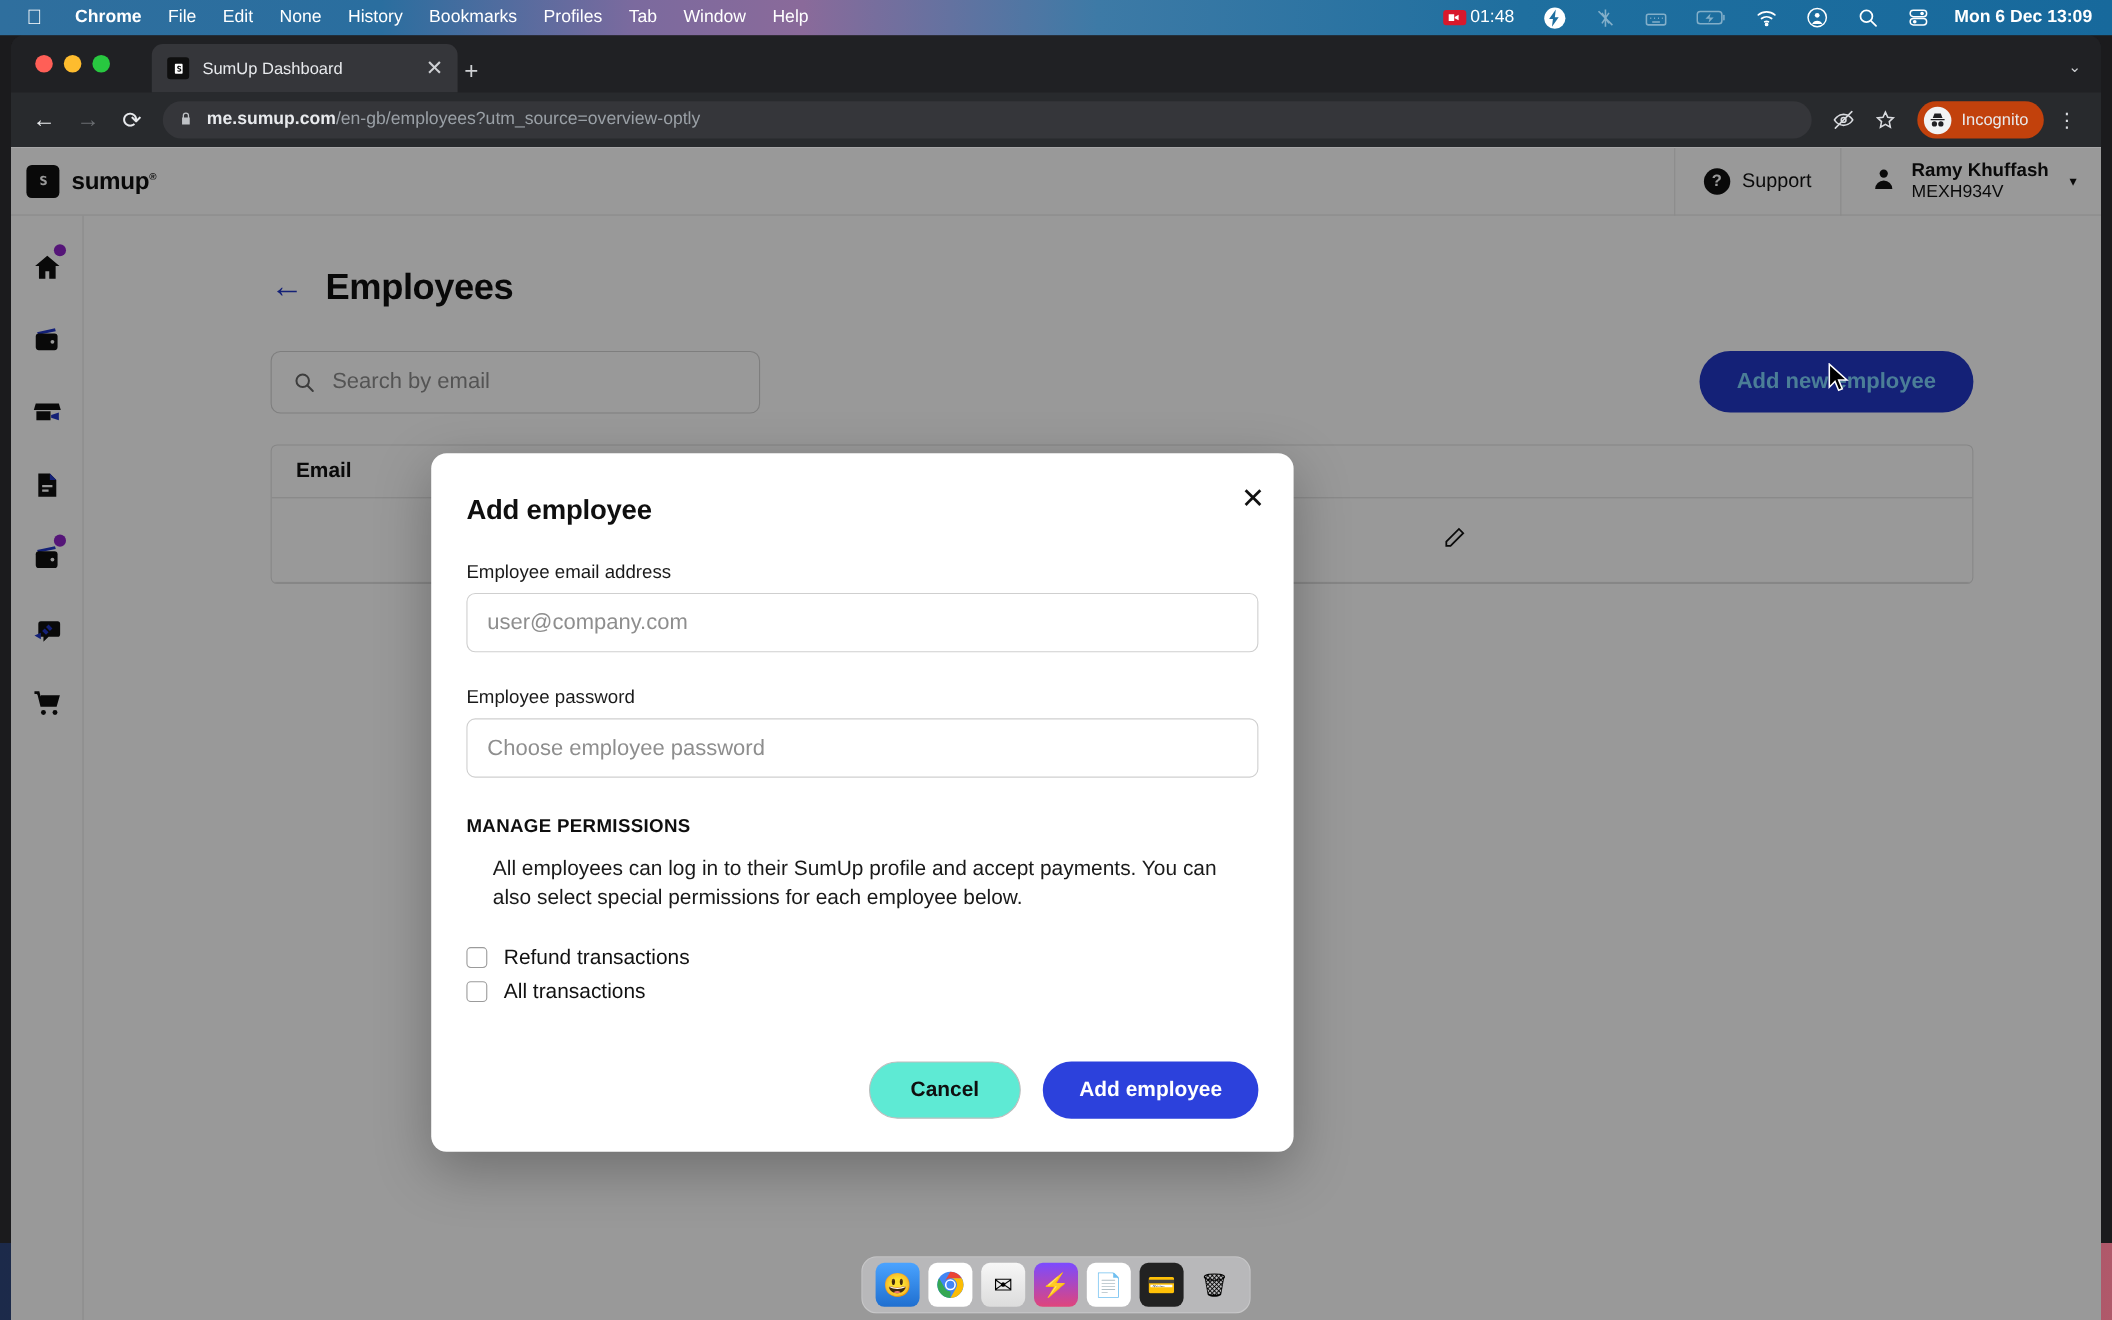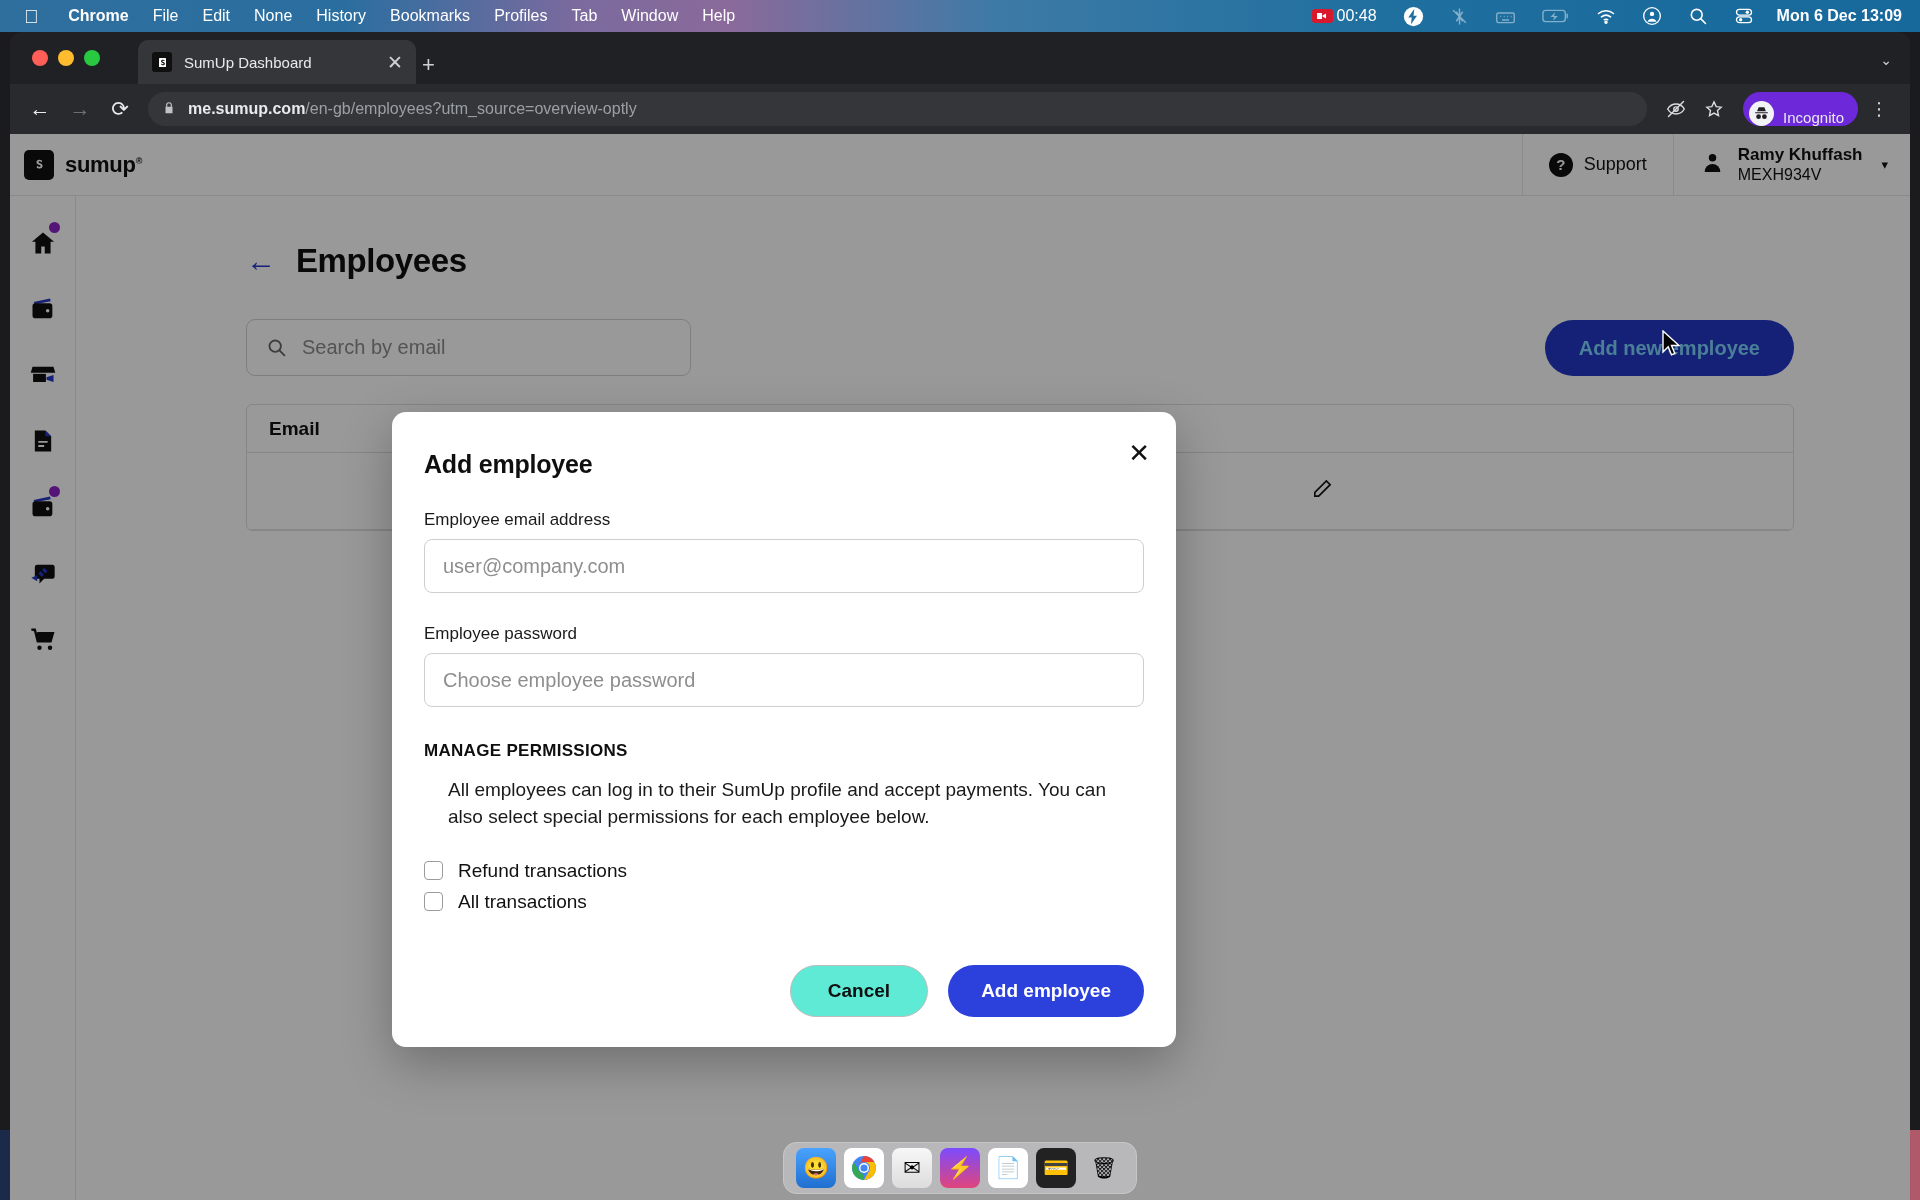--- a/index.html
+++ b/index.html
@@ -66,21 +66,21 @@
     display: flex; align-items: center; padding: 0 14px; margin: 0 12px 0 8px;
     max-width: 1500px;
   }
   .omnibox .lock { color: #bfc2c6; font-size: 13px; margin-right: 12px; }
   .urltext { font-size: 16px; color: #9aa0a6; white-space: nowrap; overflow: hidden; }
   .urltext b { color: #e8eaed; font-weight: 600; }
   .tb-right { display: flex; align-items: center; gap: 4px; padding-right: 14px; margin-left: auto; }
   .tb-icon { width: 34px; height: 34px; display: flex; align-items: center; justify-content: center;
              color: #dadce0; font-size: 18px; }
   .incog {
-    display: flex; align-items: flex-end; gap: 9px; background: #6d28d9;
+    display: flex; align-items: center; gap: 9px; background: #c2410c;
     border-radius: 17px; height: 34px; padding: 0 14px 0 6px; margin-left: 8px;
   }
   .incog .av { width: 25px; height: 25px; border-radius: 50%; background: #f1f3f4;
                display: flex; align-items: center; justify-content: center; }
   .incog .lbl { color: #e8eaed; font-size: 15px; }
 
   
   .page { position: relative; height: 1066px; background: #fff; }
   .page-dim { position: absolute; inset: 0; background: rgba(0,0,0,.40); z-index: 30; }
 
@@ -112,21 +112,21 @@
   .sb-item { position: relative; height: 66px; display: flex; align-items: center; justify-content: center; }
   .sb-item svg { width: 28px; height: 28px; }
   .sb-dot { position: absolute; top: 12px; right: 15px; width: 11px; height: 11px;
             border-radius: 50%; background: #8e24c9; }
 
   .content { flex: 1 1 auto; padding: 46px 0 0 170px; }
   .page-title-row { display: flex; align-items: center; gap: 20px; }
   .back-arrow { color: #2237c7; font-size: 30px; line-height: 1; }
   .page-title { font-size: 33px; font-weight: bold; color: #0f0f0f; letter-spacing: -.4px; }
 
-  .toolrow { display: flex; align-items: flex-end; margin-top: 39px; padding-right: 116px; }
+  .toolrow { display: flex; align-items: flex-start; margin-top: 39px; padding-right: 116px; }
   .search {
     width: 445px; height: 57px; border: 1px solid #d3d3d3; border-radius: 9px;
     display: flex; align-items: center; gap: 15px; padding: 0 19px; background: #fff;
   }
   .search svg { width: 21px; height: 21px; flex: 0 0 auto; }
   .search .ph { font-size: 20px; color: #8c8c8c; }
   .addnew {
     margin-left: auto; background: #2237c7; color: #7dd3fc; border: none;
     border-radius: 30px; height: 56px; padding: 0 34px; font-size: 20px; font-weight: bold;
     font-family: "Liberation Sans", sans-serif;
@@ -222,21 +222,21 @@
     <span class="mi">Help</span>
 
     <div class="right">
       <span class="itm">
         <span class="rec-badge">
           <svg viewBox="0 0 24 24" width="14" height="12" fill="#fff">
               <path d="M2 6h10v12H2z"></path>
               <path d="M13 11l7-4v10l-7-4z"></path>
             </svg>
         </span>
-        <span class="rec-time">00:48</span>
+        <span class="rec-time">01:48</span>
       </span>
       <span class="itm">
         <svg viewBox="0 0 24 24" width="21" height="21">
             <circle cx="12" cy="12" r="11" fill="#fff"></circle>
             <path d="M13 3l-7 10h4l-1 8 7-10h-4z" fill="#1f6f9f"></path>
           </svg>
       </span>
       <span class="itm dim">
         <svg viewBox="0 0 24 24" width="19" height="19" fill="none" stroke="#fff" stroke-width="1.8">
           <path d="M8 6l8 12M8 18l8-12M12 2v20"></path>

